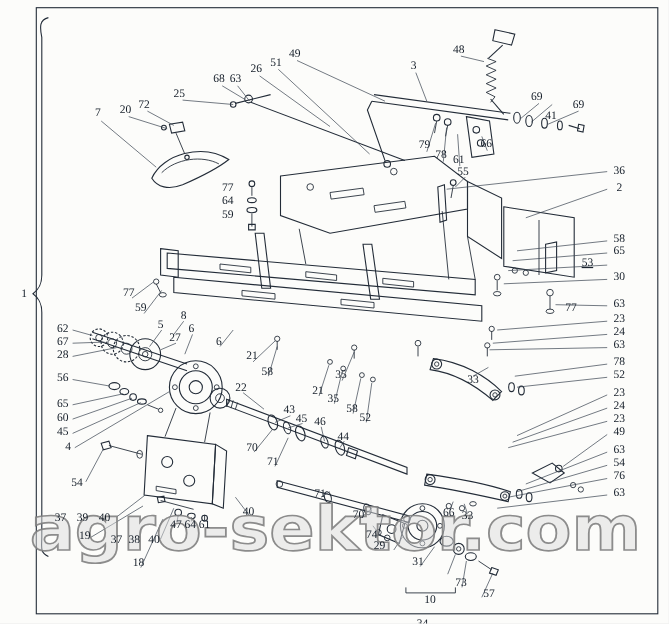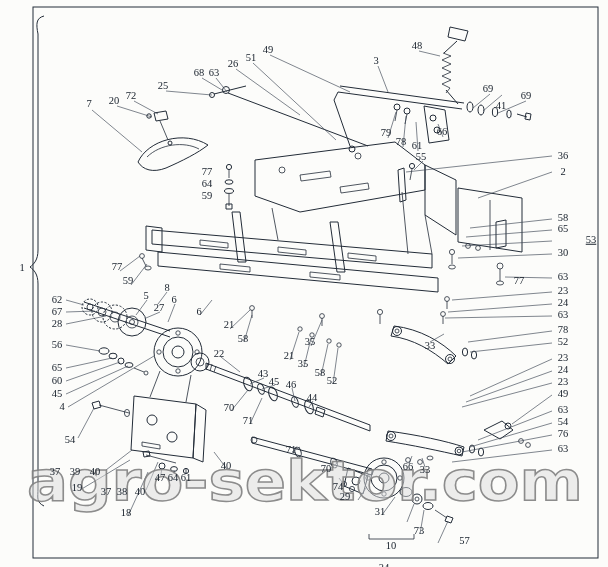--- a/index.html
+++ b/index.html
@@ -362,21 +362,21 @@
       <span class="part-label" style="left: 442px; top: 132px;">66</span>
       <span class="part-label" style="left: 421px; top: 157px;">55</span>
       <span class="part-label" style="left: 207px; top: 172px;">77</span>
       <span class="part-label" style="left: 207px; top: 184px;">64</span>
       <span class="part-label" style="left: 207px; top: 196px;">59</span>
       <span class="part-label" style="left: 563px; top: 156px;">36</span>
       <span class="part-label" style="left: 563px; top: 172px;">2</span>
       <span class="part-label" style="left: 22px; top: 268px;">1</span>
       <span class="part-label" style="left: 563px; top: 218px;">58</span>
       <span class="part-label" style="left: 563px; top: 229px;">65</span>
-      <span class="part-label" style="left: 591px; top: 240px; text-decoration: underline;">53</span>
+      <span class="part-label" style="left: 534px; top: 240px; text-decoration: underline;">53</span>
       <span class="part-label" style="left: 563px; top: 253px;">30</span>
       <span class="part-label" style="left: 519px; top: 281px;">77</span>
       <span class="part-label" style="left: 563px; top: 277px;">63</span>
       <span class="part-label" style="left: 563px; top: 291px;">23</span>
       <span class="part-label" style="left: 563px; top: 303px;">24</span>
       <span class="part-label" style="left: 563px; top: 315px;">63</span>
       <span class="part-label" style="left: 563px; top: 330px;">78</span>
       <span class="part-label" style="left: 563px; top: 342px;">52</span>
       <span class="part-label" style="left: 430px; top: 346px;">33</span>
       <span class="part-label" style="left: 563px; top: 358px;">23</span>
@@ -430,17 +430,17 @@
       <span class="part-label" style="left: 126px; top: 513px;">18</span>
       <span class="part-label" style="left: 160px; top: 478px;">47</span>
       <span class="part-label" style="left: 173px; top: 478px;">64</span>
       <span class="part-label" style="left: 186px; top: 478px;">61</span>
       <span class="part-label" style="left: 226px; top: 466px;">40</span>
       <span class="part-label" style="left: 345px; top: 497px;">29</span>
       <span class="part-label" style="left: 380px; top: 512px;">31</span>
       <span class="part-label" style="left: 384px; top: 520px; margin-top: 48px;">34</span>
       <span class="part-label" style="left: 419px; top: 531px;">73</span>
       <span class="part-label" style="left: 391px; top: 546px;">10</span>
-      <span class="part-label" style="left: 444px; top: 541px; padding-left: 41px;">57</span>
+      <span class="part-label" style="left: 424px; top: 541px; padding-left: 41px;">57</span>
       <span class="part-label" style="left: 408px; top: 467px;">66</span>
       <span class="part-label" style="left: 425px; top: 470px;">33</span>
     </div>
 </div>
 
 </body></html>

